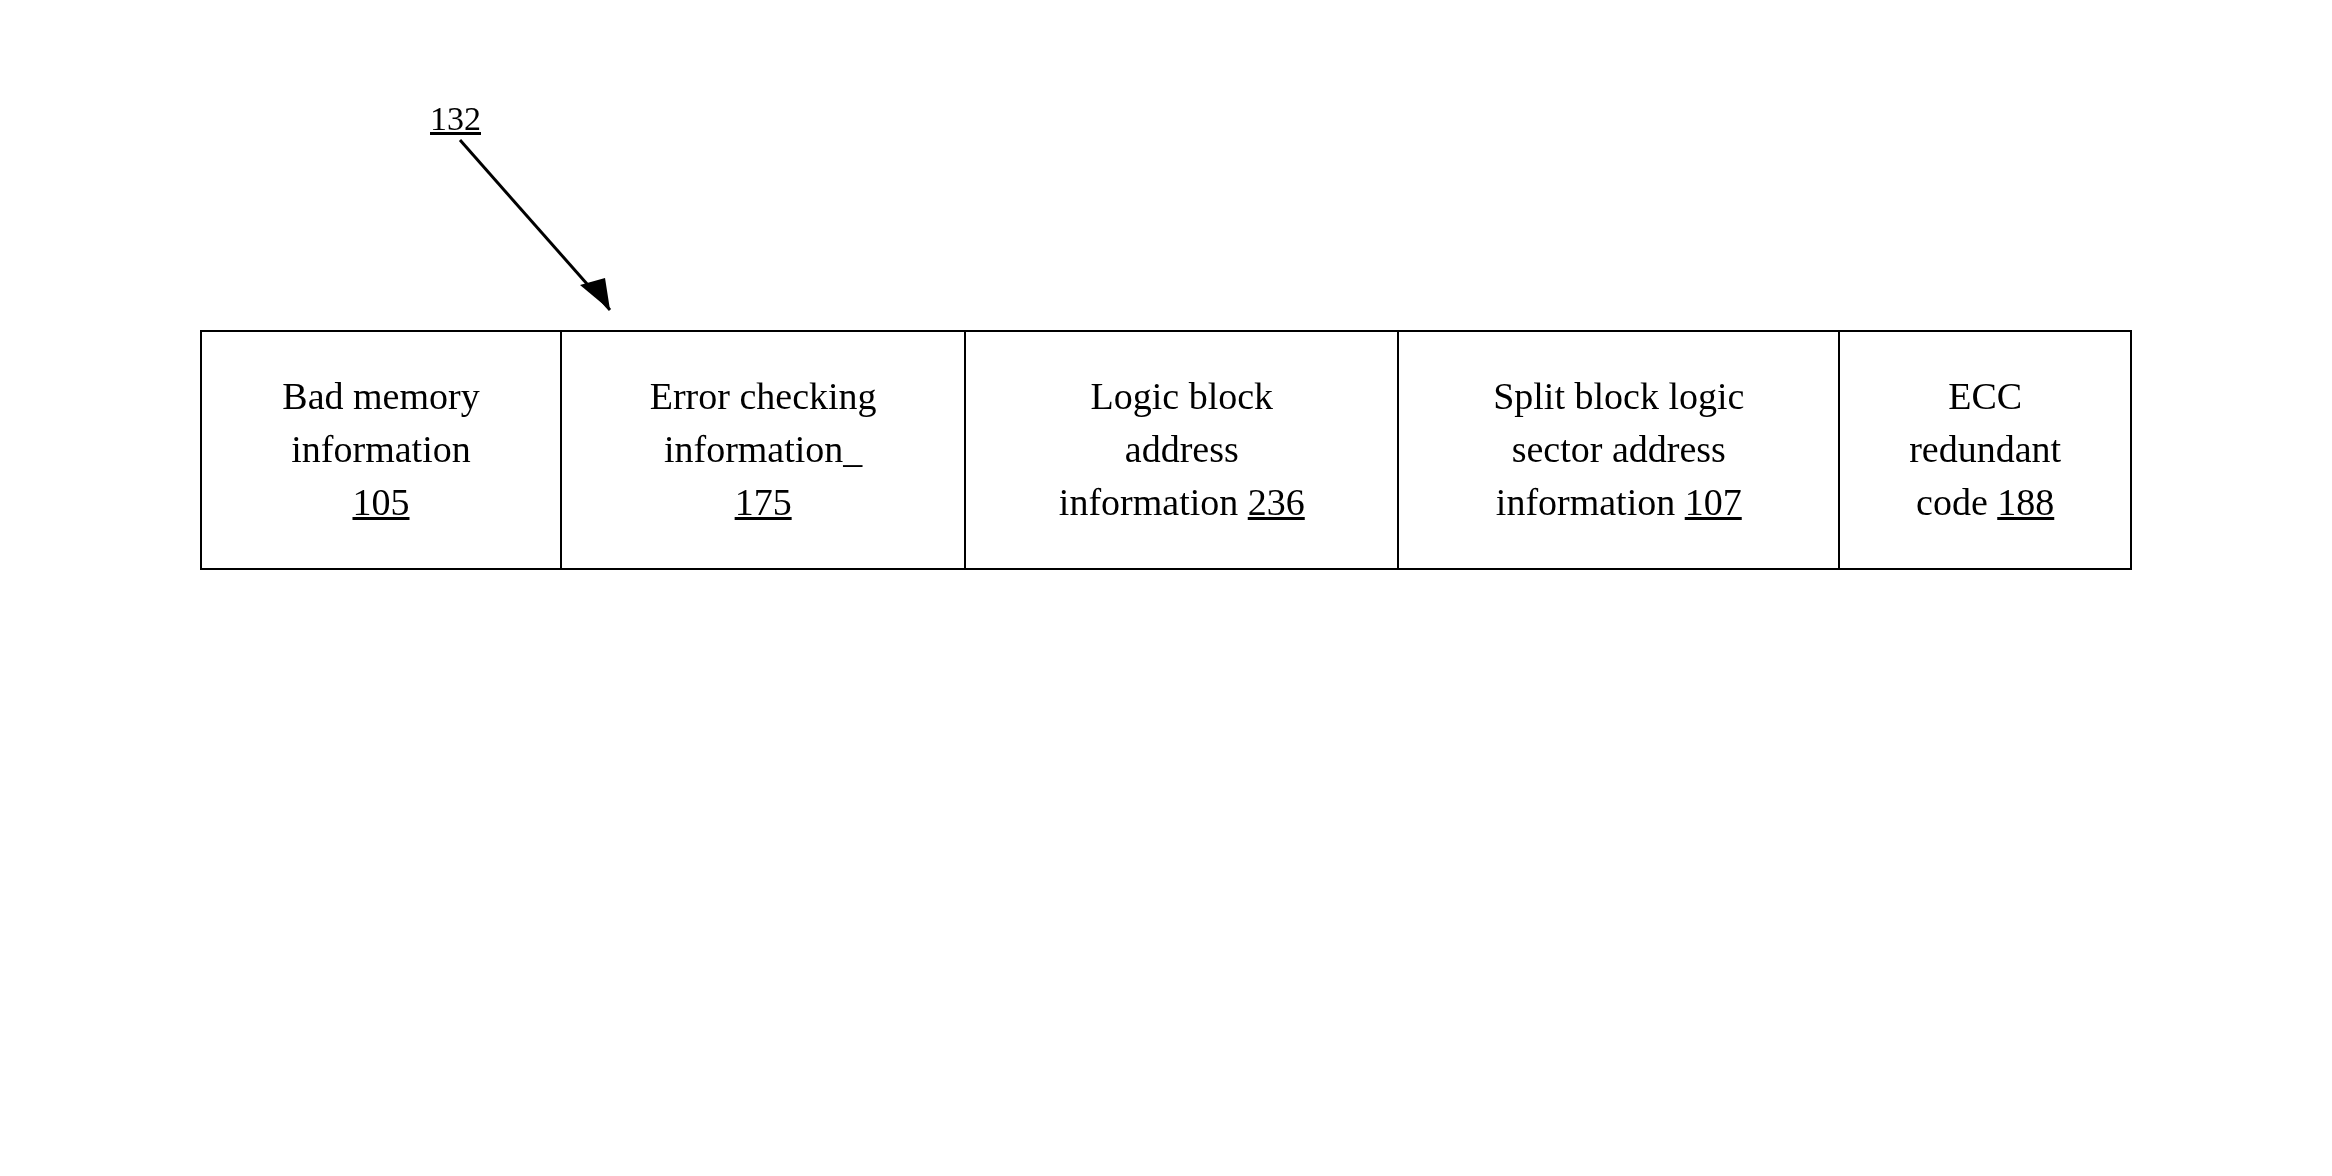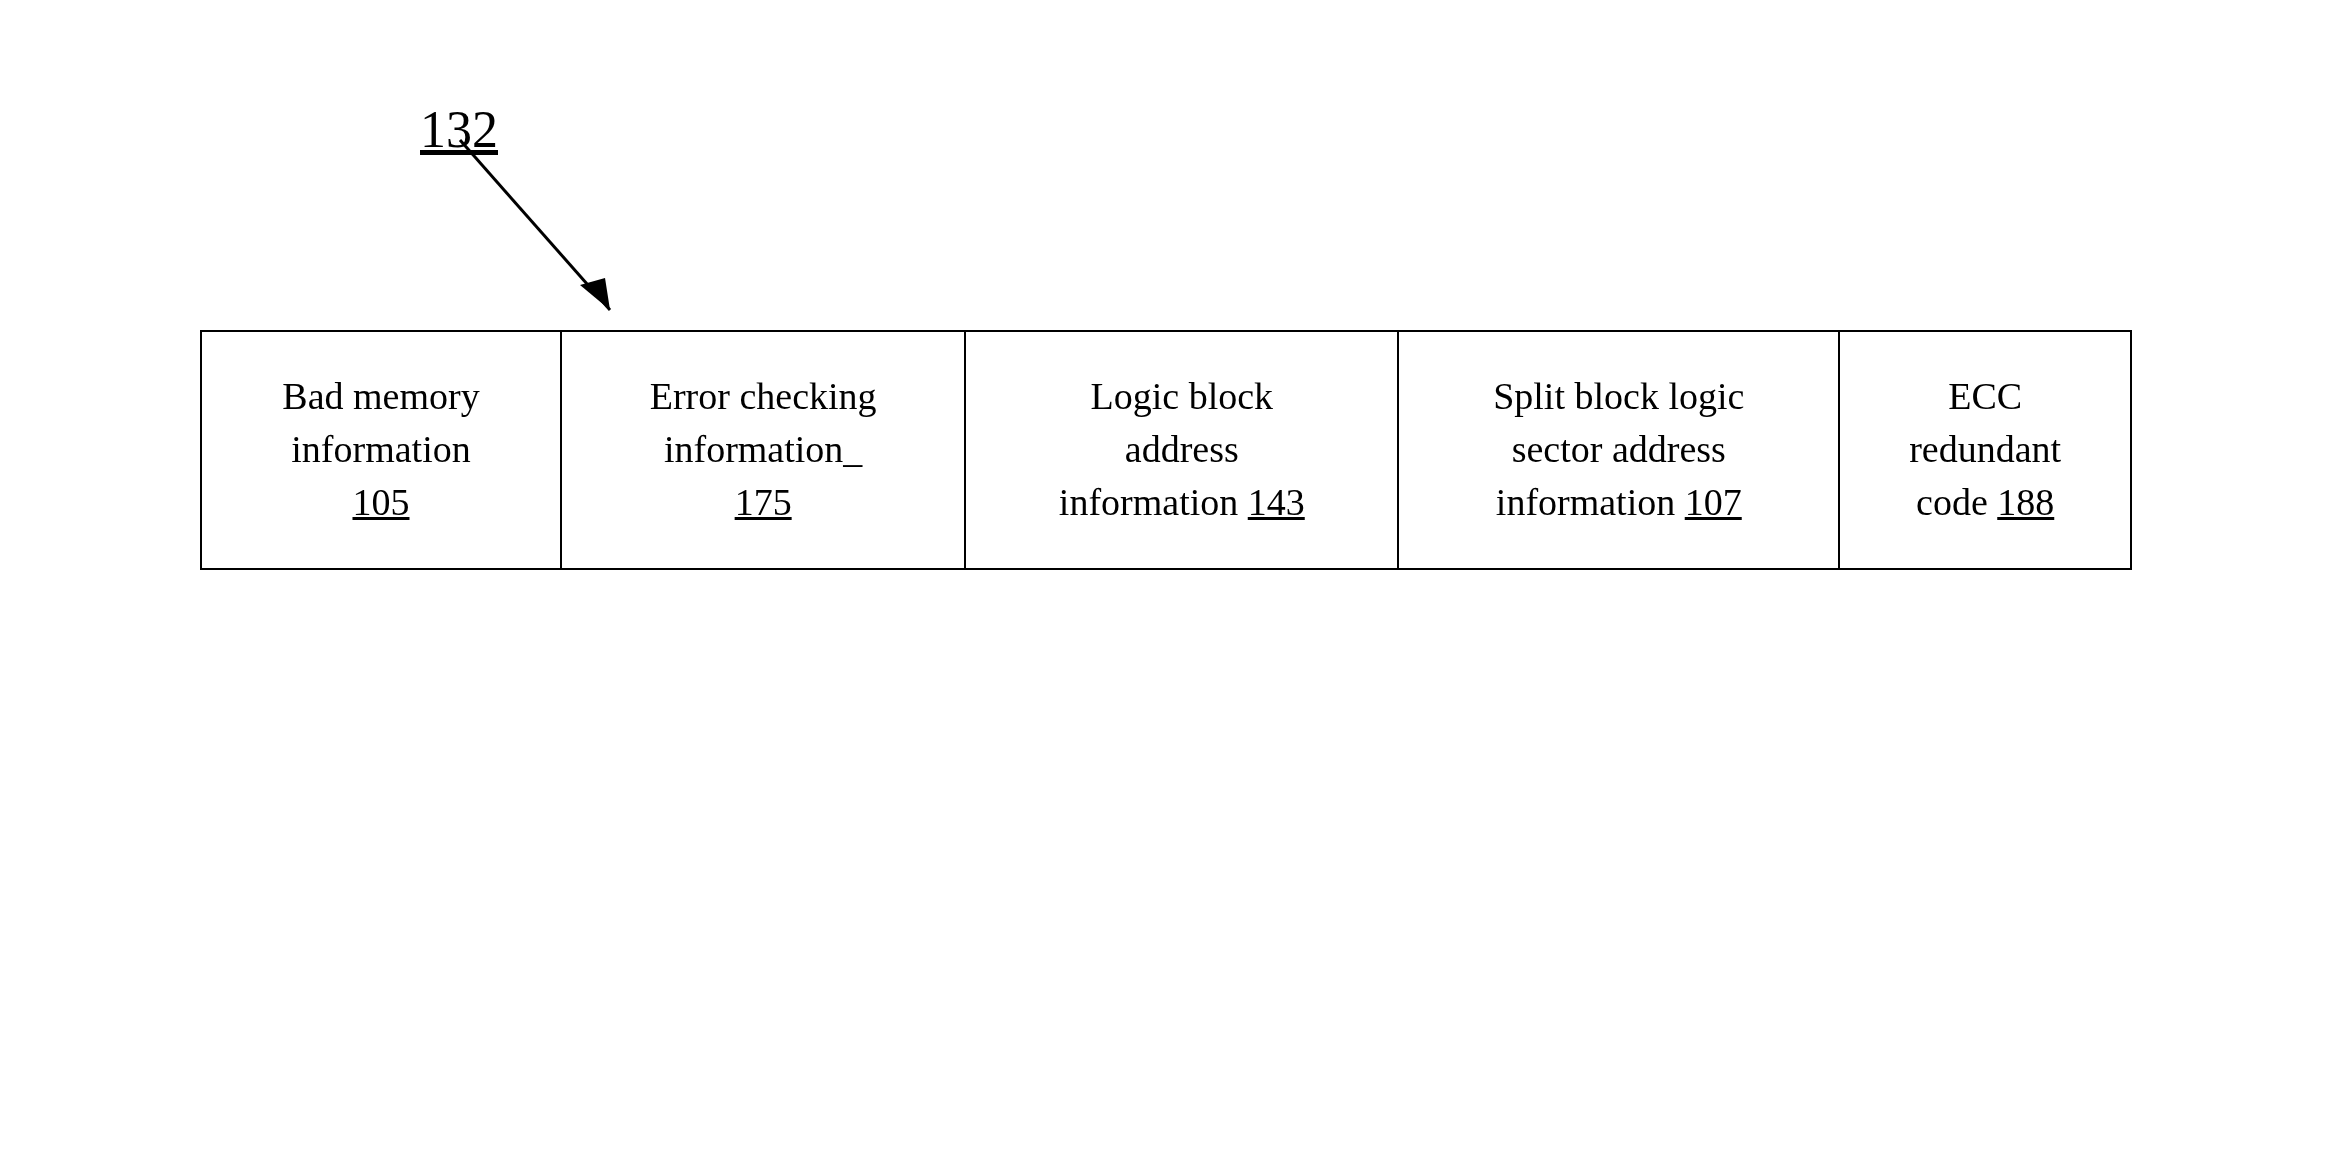--- a/index.html
+++ b/index.html
@@ -26,27 +26,27 @@
     }
 
     
     .arrow-section {
       position: absolute;
       top: 100px;
       left: 420px;
     }
 
     .ref-label-132 {
-      font-size: 52px;
+      font-size: 34px;
       font-weight: normal;
       text-decoration: underline;
       color: #000;
       position: absolute;
       top: 0;
-      left: 0;
+      left: 10px;
     }
 
     .arrow-svg {
       position: absolute;
       top: 30px;
       left: 30px;
     }
 
     
     .main-table-wrapper {
@@ -106,21 +106,21 @@
     <table class="main-table">
       <tbody>
           <tr>
         <td>
           <span>Bad memory<br>information<br><span class="cell-ref">105</span></span>
         </td>
         <td>
           <span>Error checking<br>information_<br><span class="cell-ref">175</span></span>
         </td>
         <td>
-          <span>Logic block<br>address<br>information <span class="cell-ref">143</span></span>
+          <span>Logic block<br>address<br>information <span class="cell-ref">236</span></span>
         </td>
         <td>
           <span>Split block logic<br>sector address<br>information <span class="cell-ref">107</span></span>
         </td>
         <td>
           <span>ECC<br>redundant<br>code <span class="cell-ref">188</span></span>
         </td>
       </tr>
     </tbody>
       </table>

